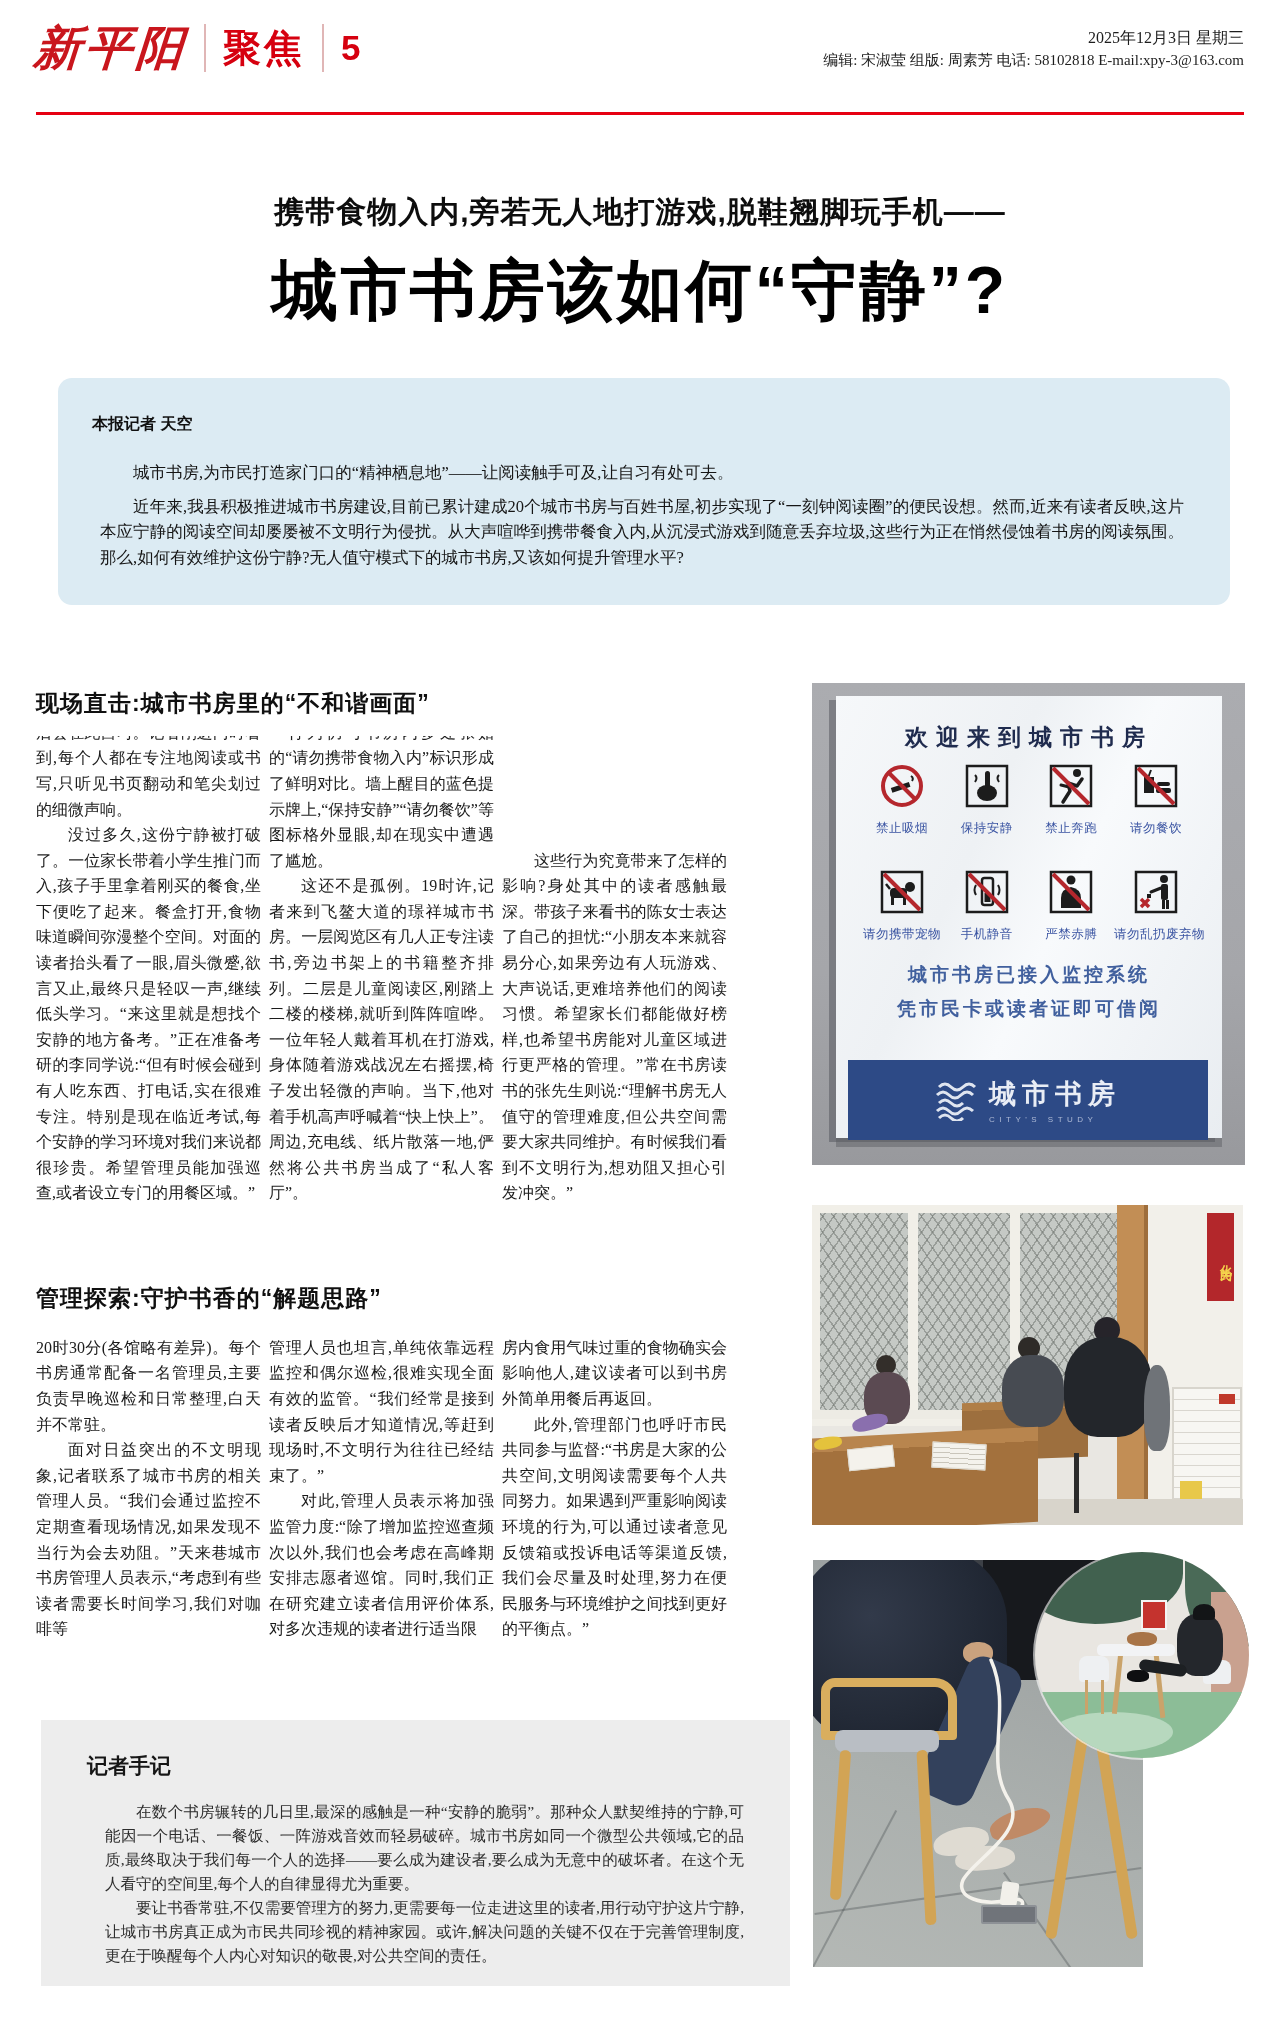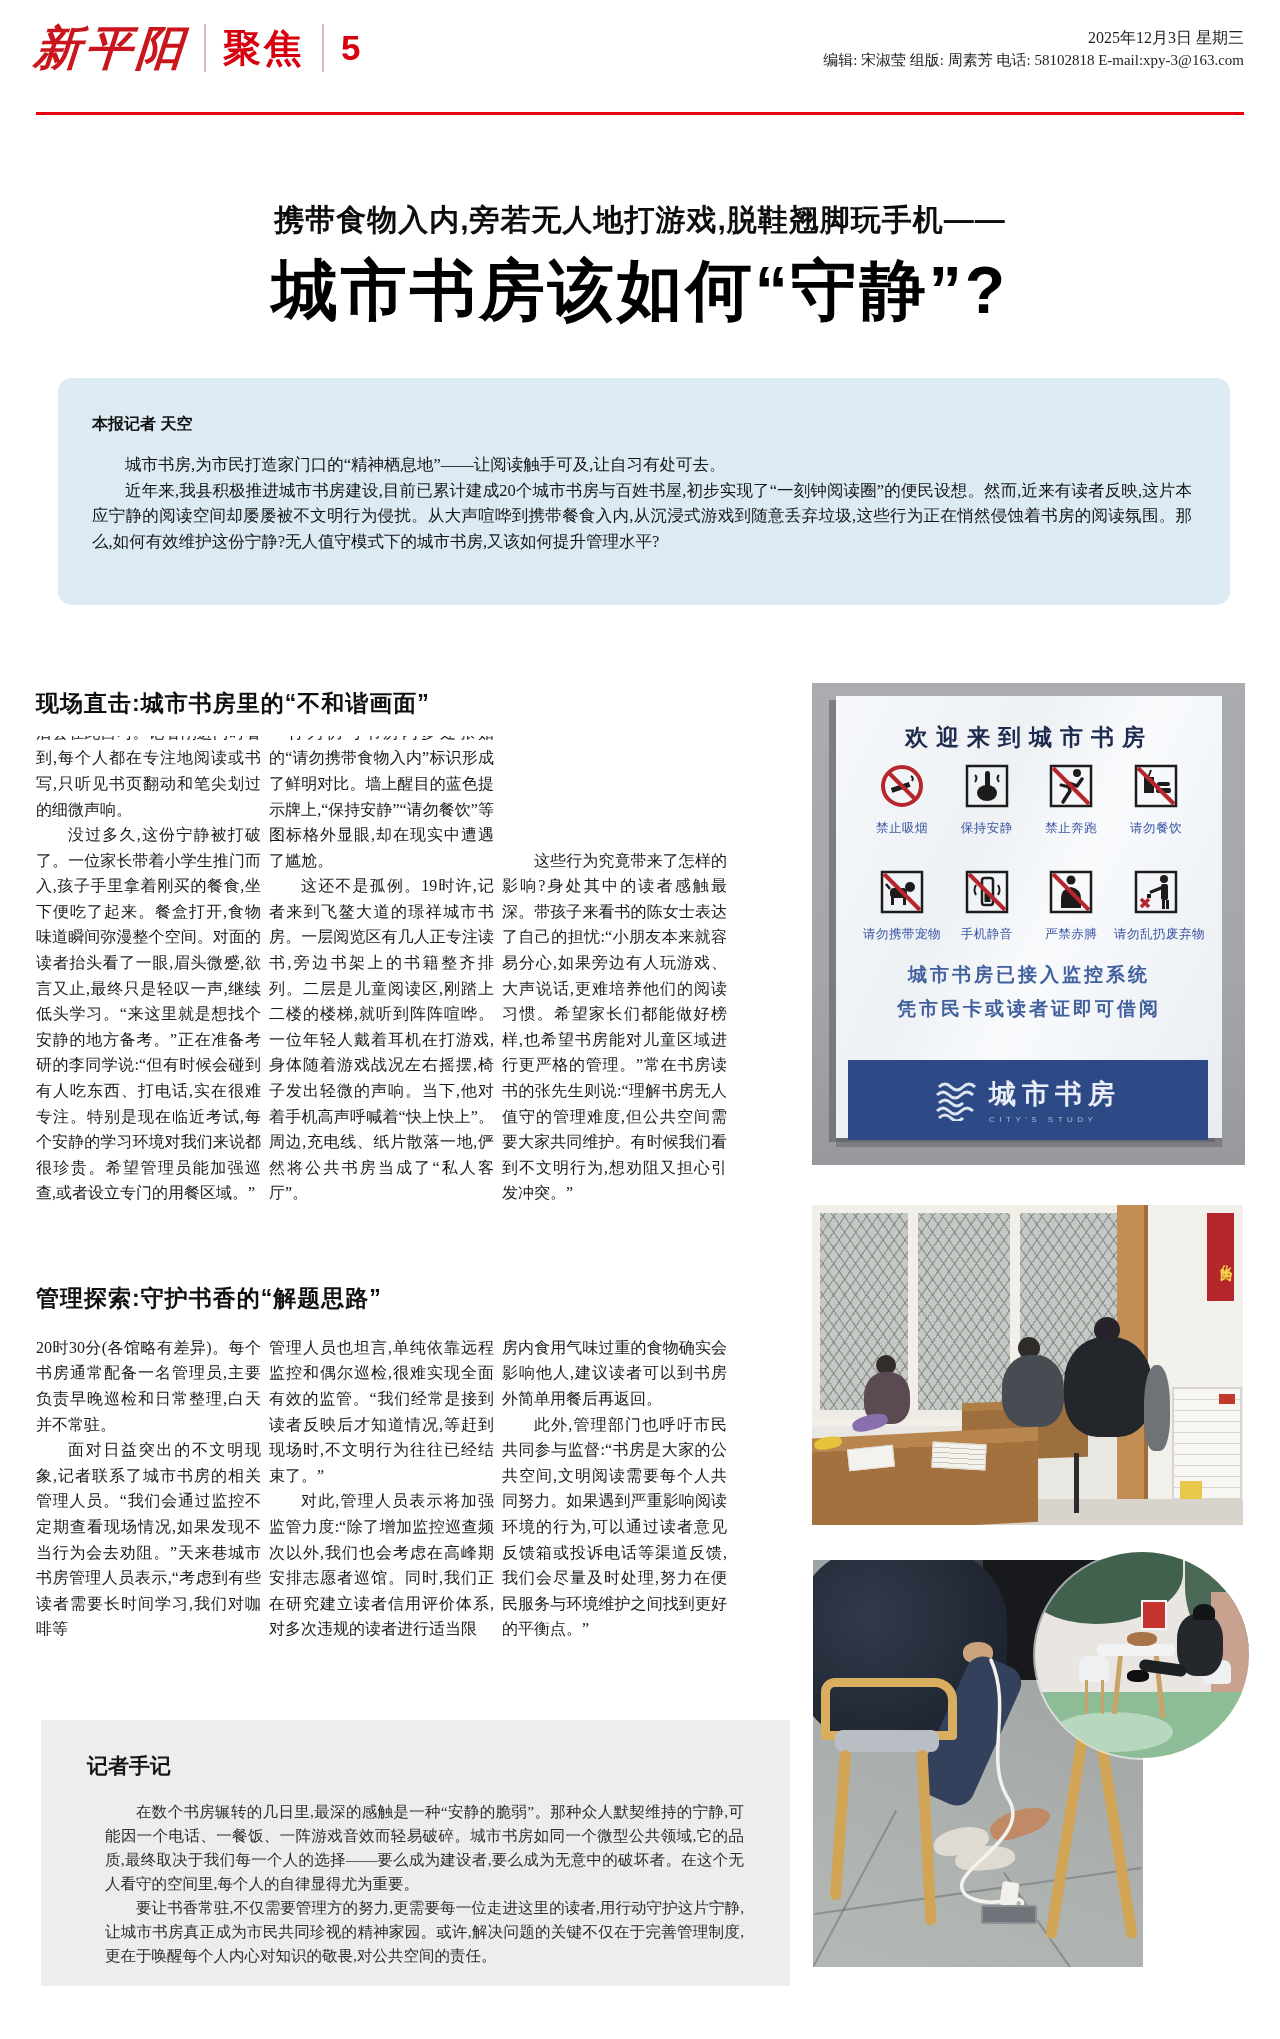--- a/index.html
+++ b/index.html
@@ -15,30 +15,30 @@
   .vsep{width:2px;height:48px;background:#e0b6b6;margin:0 17px;}
   .section-name{font-size:38px;font-weight:900;color:#d6000f;letter-spacing:3px;}
   .page-num{font-size:35px;font-weight:700;color:#d6000f;}
   .head-right{right:36px;top:26px;text-align:right;line-height:23px;color:#1d1d1d;}
   .head-right .l1{font-size:16px;}
   .head-right .l2{font-size:15px;}
   .red-rule{left:36px;top:112px;width:1208px;height:3px;background:#e60012;}
 
   
   .kicker{left:0;top:192px;width:1280px;text-align:center;font-size:30px;font-weight:700;
-          color:#0d0d0d;letter-spacing:1px;margin-top:8px;}
+          color:#0d0d0d;letter-spacing:1px;}
   .main-title{left:0;top:246px;width:1280px;text-align:center;font-size:66px;font-weight:900;
               color:#000;letter-spacing:3px;}
 
   
   .lede{left:58px;top:378px;width:1172px;height:227px;background:#dcebf3;border-radius:14px;}
   .lede .byline{position:absolute;left:34px;top:36px;font-size:16px;font-weight:700;color:#111;text-align:right;}
   .lede .paras{position:absolute;left:34px;right:38px;top:74px;font-size:16.5px;line-height:25.5px;
                text-align:justify;color:#151515;}
-  .lede p{margin:0;text-indent:2em;}
+  .lede p{margin:8px;text-indent:2em;}
 
   
   .sec-title{font-size:23px;font-weight:800;color:#101010;letter-spacing:1px;}
   .cols{display:flex;gap:8px;overflow:hidden;align-items:flex-end;}
   .col{width:225px;font-size:16px;line-height:25.6px;text-align:justify;color:#1b1b1b;}
   .col p{margin:0;}
   .col p.ind{text-indent:2em;}
   .col p.cont{text-indent:0;}
 
   

